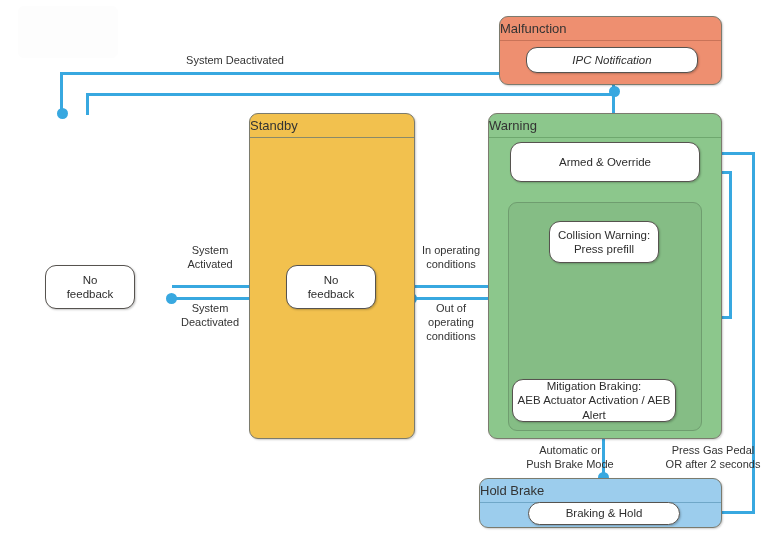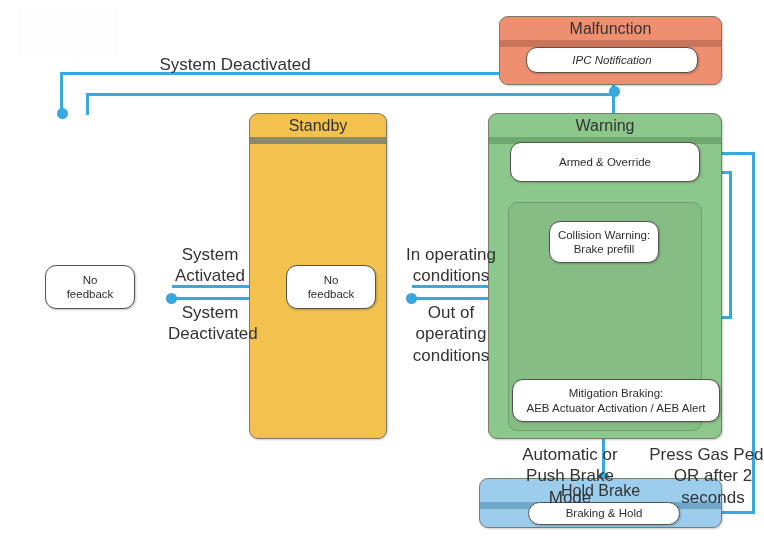--- a/index.html
+++ b/index.html
@@ -5,24 +5,24 @@
   html,body{margin:0;padding:0;background:#ffffff;}
   body{font-family:"Liberation Sans",sans-serif;}
   #stage{position:relative;width:764px;height:543px;background:#ffffff;overflow:hidden;}
 
   .watermark{position:absolute;left:18px;top:6px;width:100px;height:52px;
     background:#fcfcfc;border-radius:6px;opacity:.55;}
 
   
   .state{position:absolute;border:1px solid #7b7b6e;border-radius:9px;
     box-sizing:border-box;box-shadow:1px 1px 2px rgba(0,0,0,.20);}
-  .state .title{height:23px;line-height:23px;text-align:center;font-size:16px;color:#333;
-    border-bottom:7px solid #a16207;}
+  .state .title{height:23px;line-height:23px;font-size:13px;color:#333;
+    border-bottom:1px solid #a16207;}
   .state.off{left:10px;top:113px;width:160px;height:326px;background:#f7ea4e;}
-  .state.standby{left:249px;top:113px;width:138px;height:326px;background:#f2c14e;}
+  .state.standby{left:249px;top:113px;width:166px;height:326px;background:#f2c14e;}
   .state.active{left:488px;top:113px;width:234px;height:326px;background:#8cc78c;}
   .state.malfunction{left:499px;top:16px;width:223px;height:69px;background:#ee8f70;}
   .state.holdmode{left:479px;top:478px;width:243px;height:50px;background:#9ccded;}
 
   .state.off .title,.state.standby .title{border-bottom-color:#8a8a6a;}
   .state.active .title{border-bottom-color:#6ea86e;}
   .state.malfunction .title{border-bottom-color:#c97358;}
   .state.holdmode .title{border-bottom-color:#6fa7c8;}
 
   
@@ -32,30 +32,30 @@
   
   .leaf{position:absolute;background:#ffffff;border:1px solid #56534f;border-radius:11px;
     box-sizing:border-box;display:flex;align-items:center;justify-content:center;
     text-align:center;font-size:11.5px;color:#2e2e2e;line-height:1.25;
     box-shadow:1px 1px 2px rgba(0,0,0,.22);}
   .leaf.ipc{left:526px;top:47px;width:172px;height:26px;font-style:italic;}
   .leaf.nofb-off{left:45px;top:265px;width:90px;height:44px;}
   .leaf.nofb-standby{left:286px;top:265px;width:90px;height:44px;}
   .leaf.armed{left:510px;top:142px;width:190px;height:40px;}
   .leaf.collision{left:549px;top:221px;width:110px;height:42px;}
-  .leaf.mitigation{left:512px;top:379px;width:208px;height:43px;}
+  .leaf.mitigation{left:512px;top:379px;width:164px;height:43px;}
   .leaf.brakinghold{left:528px;top:502px;width:152px;height:23px;border-radius:12px;}
 
   
   .ln{position:absolute;background:#38a8e0;}
   .lh{height:3px;}
   .lv{width:3px;}
   .dot{position:absolute;width:11px;height:11px;border-radius:50%;background:#38a8e0;}
 
-  .lbl{position:absolute;font-size:17px;color:#333;text-align:center;line-height:1.25;
+  .lbl{position:absolute;font-size:11px;color:#333;text-align:center;line-height:1.25;
     white-space:pre-line;}
 </style>
 </head>
 <body>
 
 <div id="stage">
 
   <div class="watermark"></div>
 
   <div class="ln lh" style="left:60px;top:72px;width:440px;"></div>
@@ -118,21 +118,21 @@
   <div class="leaf nofb-standby" style="white-space:pre-line;">No
 feedback</div>
 
   <div class="state active">
     <div class="title">Warning</div>
   </div>
   <div class="inner-region"></div>
 
   <div class="leaf armed">Armed &amp; Override</div>
   <div class="leaf collision" style="white-space:pre-line;">Collision Warning:
-Brake prefill</div>
+Press prefill</div>
   <div class="leaf mitigation" style="white-space:pre-line;">Mitigation Braking:
 AEB Actuator Activation / AEB Alert</div>
 
   <div class="state malfunction">
     <div class="title">Malfunction</div>
   </div>
   <div class="leaf ipc">IPC Notification</div>
 
   <div class="state holdmode">
     <div class="title">Hold Brake</div>

